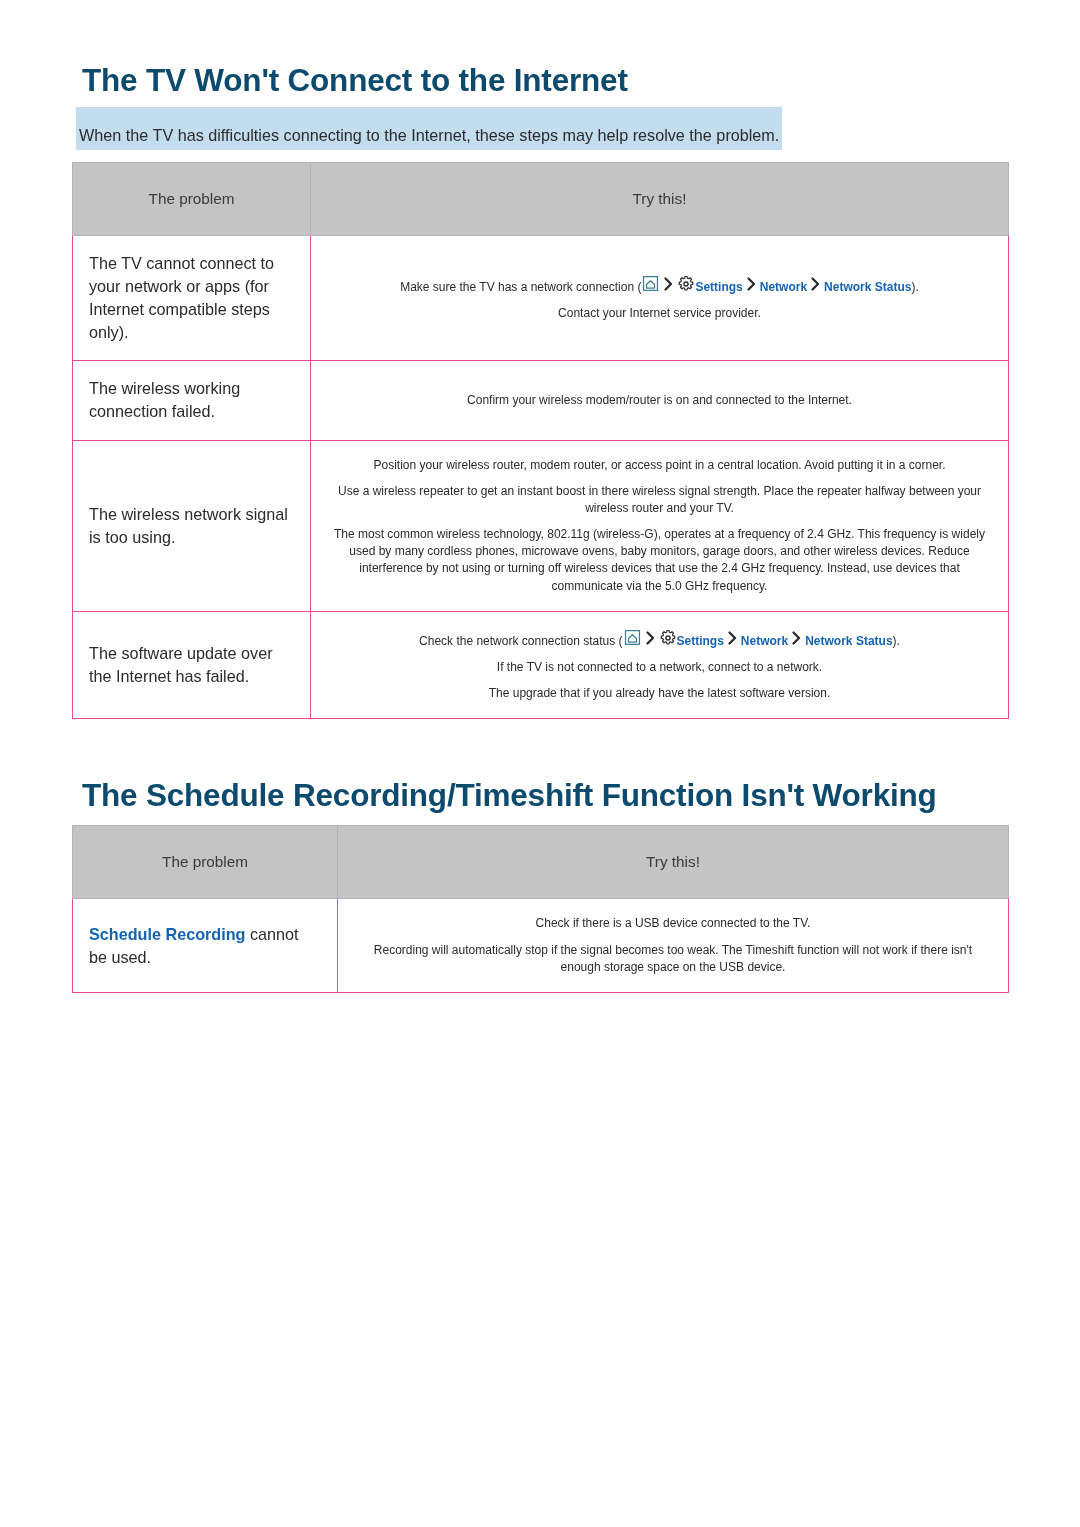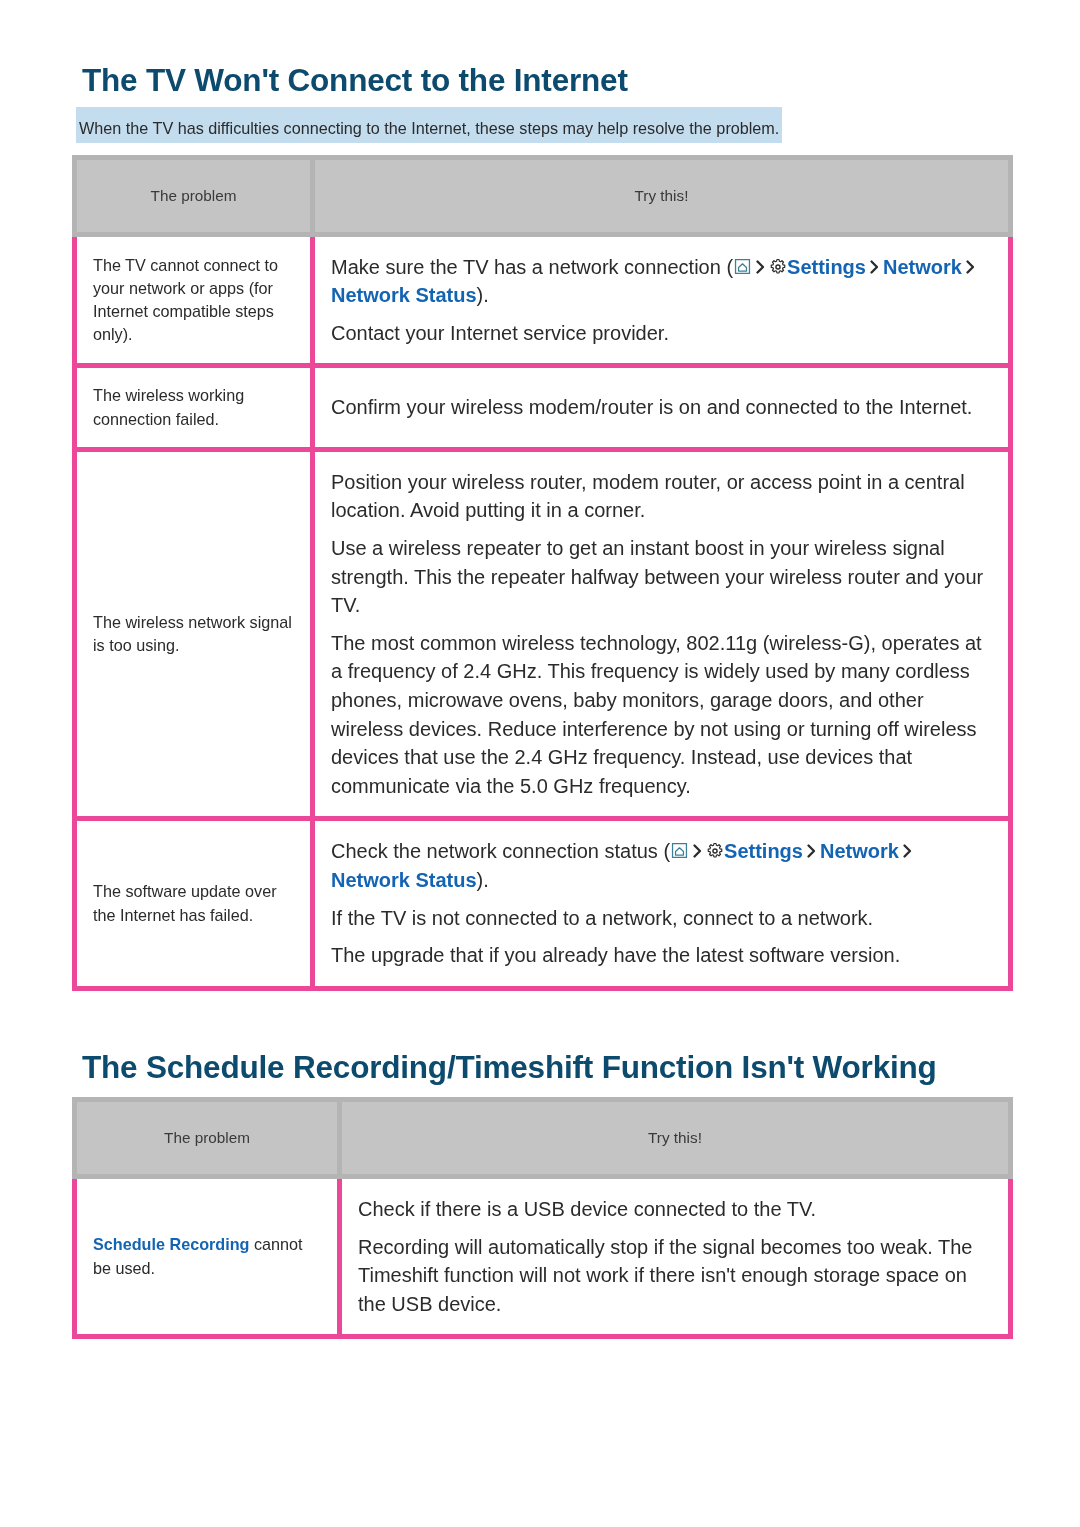--- a/index.html
+++ b/index.html
@@ -33,35 +33,35 @@
     margin: 0;
     padding: 0 0 0 10px;
   }
   .section-subtitle {
     display: inline-block;
     font-size: 16.2px;
     line-height: 1.45;
     color: #2b2b2b;
     background: #c3dcee;
     margin: 9px 0 0 4px;
-    padding: 10px 3px 2px 3px;
+    padding: 17px 3px 2px 3px;
     white-space: nowrap;
   }
 
   
   table.tbl {
     width: 936px;
     border-collapse: collapse;
     table-layout: fixed;
     margin-top: 12px;
     border: 1px solid #c9c9c9;
   }
   table.tbl th,
   table.tbl td {
-    border: 5px solid #ec4899;
+    border: 1px solid #ec4899;
     vertical-align: middle;
     padding: 16px;
     margin-left: 16px;
   }
   table.tbl thead th {
     background: #c4c4c4;
     font-weight: normal;
     font-size: 15.3px;
     color: #3a3a3a;
     text-align: center;
@@ -69,23 +69,24 @@
     border-color: #b4b4b4;
   }
   td.prob {
     padding: 14px 18px 14px 22px;
     font-size: 16.2px;
     line-height: 1.43;
     color: #2b2b2b;
   }
   td.try {
     padding: 14px 22px 16px 20px;
-    font-size: 20px;
+    font-size: 12px;
     line-height: 1.43;
     color: #2b2b2b;
+    text-align: center;
   }
   td.try p {
     margin: 0 0 9px 0;
   }
   td.try p:last-child { margin-bottom: 0; }
 
   
   .lnk {
     color: #1464b4;
     font-weight: bold;
@@ -161,21 +162,21 @@
           <td class="prob">The wireless working connection failed.</td>
           <td class="try">
             <p>Confirm your wireless modem/router is on and connected to the Internet.</p>
           </td>
         </tr>
 
         <tr>
           <td class="prob">The wireless network signal is too using.</td>
           <td class="try">
             <p>Position your wireless router, modem router, or access point in a central location. Avoid putting it in a corner.</p>
-            <p>Use a wireless repeater to get an instant boost in your wireless signal strength. This the repeater halfway between your wireless router and your TV.</p>
+            <p>Use a wireless repeater to get an instant boost in there wireless signal strength. Place the repeater halfway between your wireless router and your TV.</p>
             <p>The most common wireless technology, 802.11g (wireless-G), operates at a frequency of 2.4 GHz. This frequency is widely used by many cordless phones, microwave ovens, baby monitors, garage doors, and other wireless devices. Reduce interference by not using or turning off wireless devices that use the 2.4 GHz frequency. Instead, use devices that communicate via the 5.0 GHz frequency.</p>
           </td>
         </tr>
 
         <tr>
           <td class="prob">The software update over the Internet has failed.</td>
           <td class="try">
             <p><span>Check the network connection status (</span><span class="ico"><svg width="19" height="19" viewBox="0 0 24 24">
                     <path d="M3.2 3.2h17.6v17.6H3.2z" fill="none" stroke="#3c7f96" stroke-width="1.6" rx="2"></path>
                     <path d="M7 13.2 12 8.6l5 4.6v4.6H7z" fill="none" stroke="#3c7f96" stroke-width="1.6" stroke-linejoin="round"></path>

